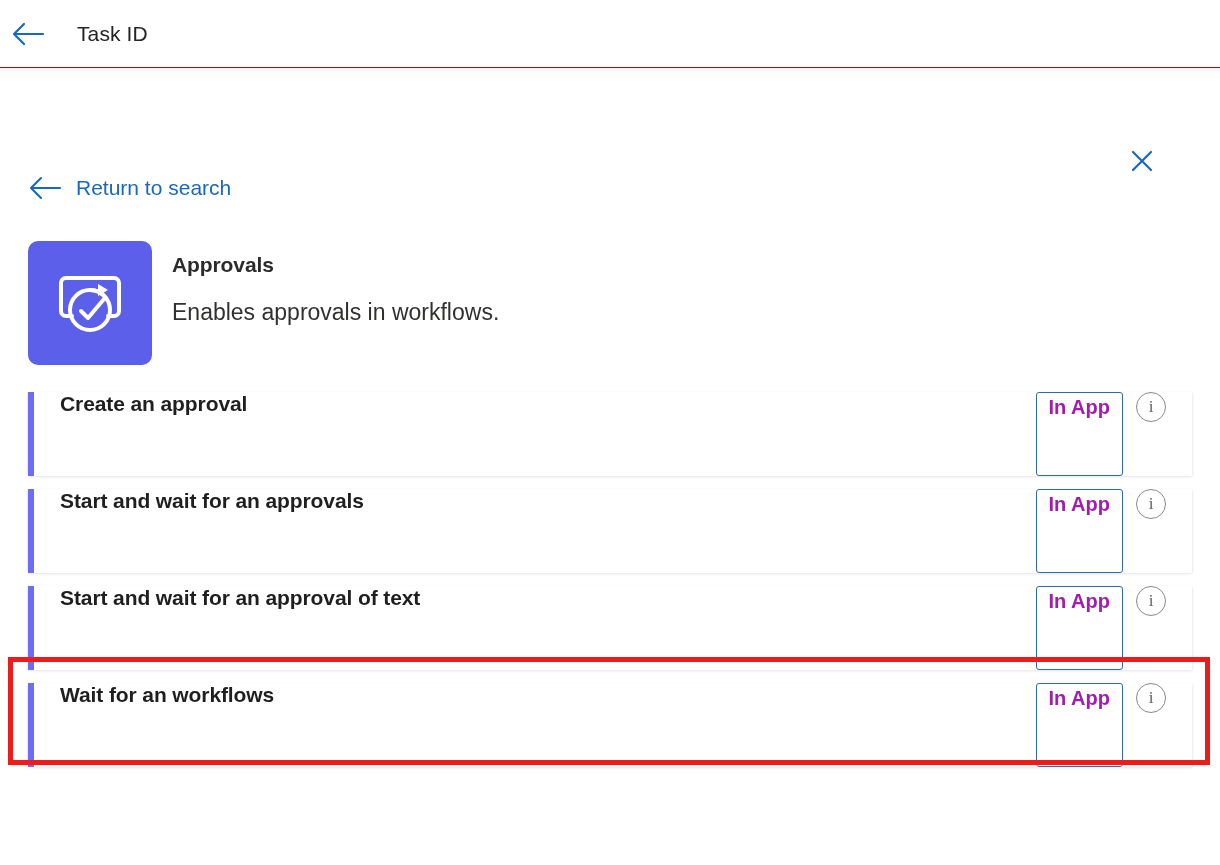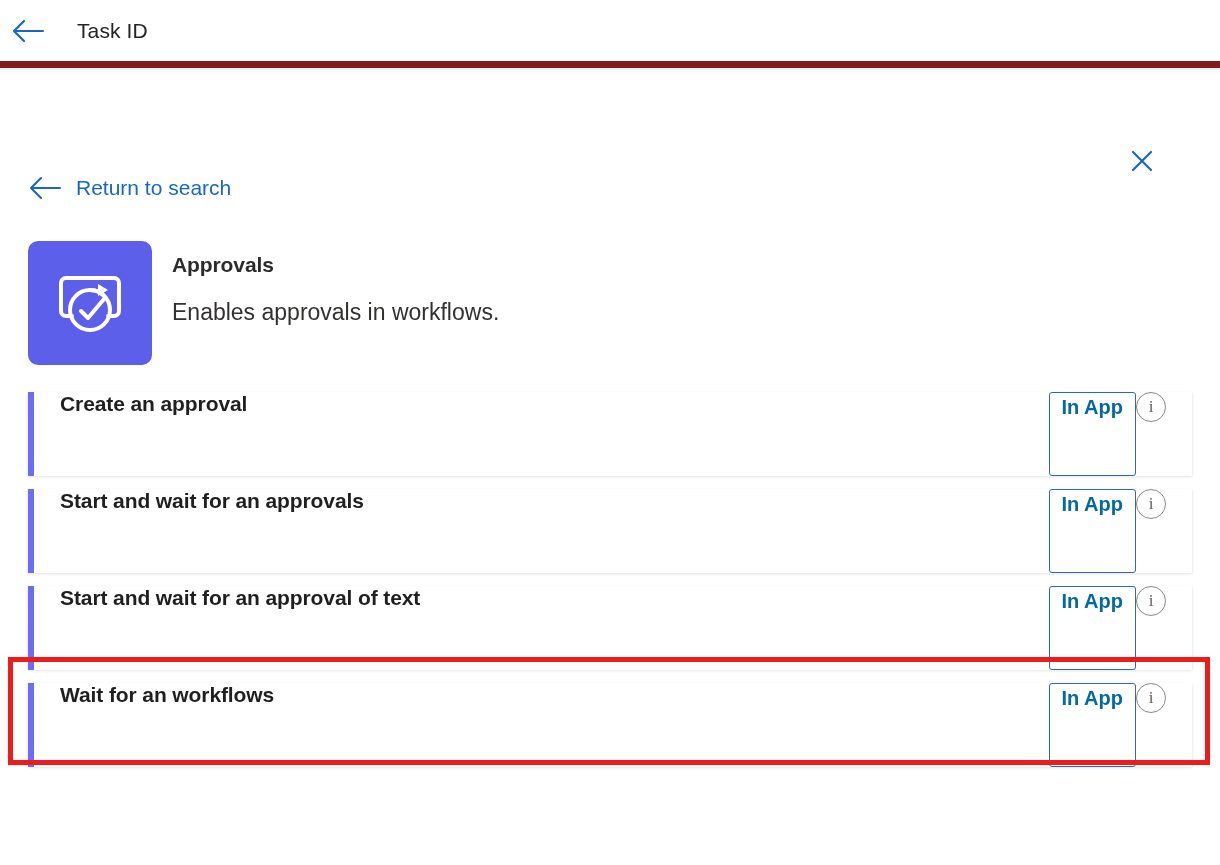--- a/index.html
+++ b/index.html
@@ -12,21 +12,21 @@
   }
 
   
   .topbar {
     position: relative;
     height: 68px;
     width: 1220px;
     background: #ffffff;
     display: flex;
     align-items: center;
-    border-bottom: 7px solid #7f1d1d;
+    border-bottom: 1px solid #7f1d1d;
   }
   .topbar-shadow {
     position: absolute;
     left: 0; top: 68px;
     width: 1220px; height: 6px;
     background: linear-gradient(to bottom, rgba(0,0,0,0.055), rgba(0,0,0,0));
     pointer-events: none;
   }
   .back-arrow {
     width: 56px;
@@ -143,26 +143,27 @@
     font-size: 21px;
     font-weight: 700;
     color: #1f1f1f;
     margin-left: 26px;
     flex: 1 1 auto;
     letter-spacing: -0.1px;
   }
   .badge {
     border: 1.6px solid #2f6ab0;
     border-radius: 3px;
-    color: #0369a1;
+    color: #a21caf;
     font-size: 20px;
     font-weight: 700;
     padding: 4px 12px 22px 12px;
     line-height: 1;
     flex: 0 0 auto;
+    margin-right: 13px;
   }
   .info-icon {
     width: 30px; height: 30px;
     border-radius: 50%;
     border: 1.4px solid #8a8886;
     color: #605e5c;
     display: flex;
     align-items: center;
     justify-content: center;
     font-size: 17px;

